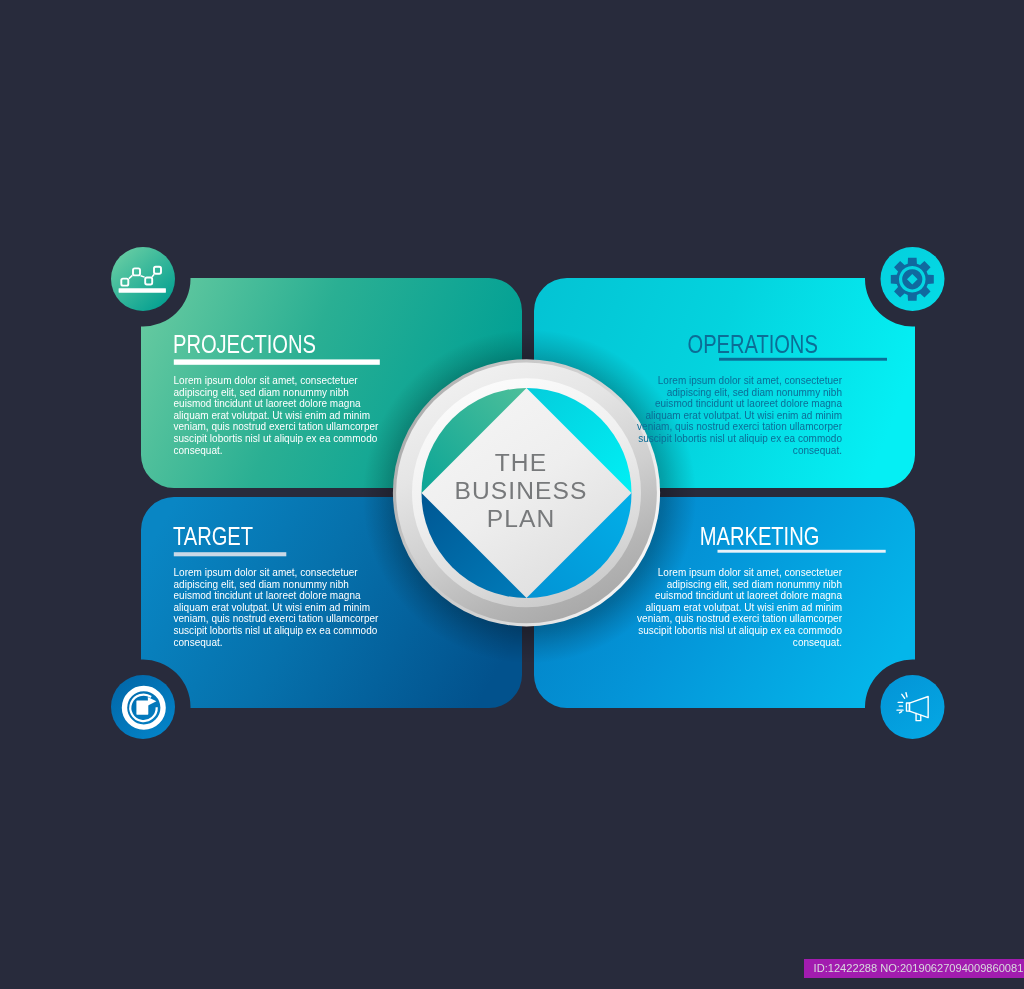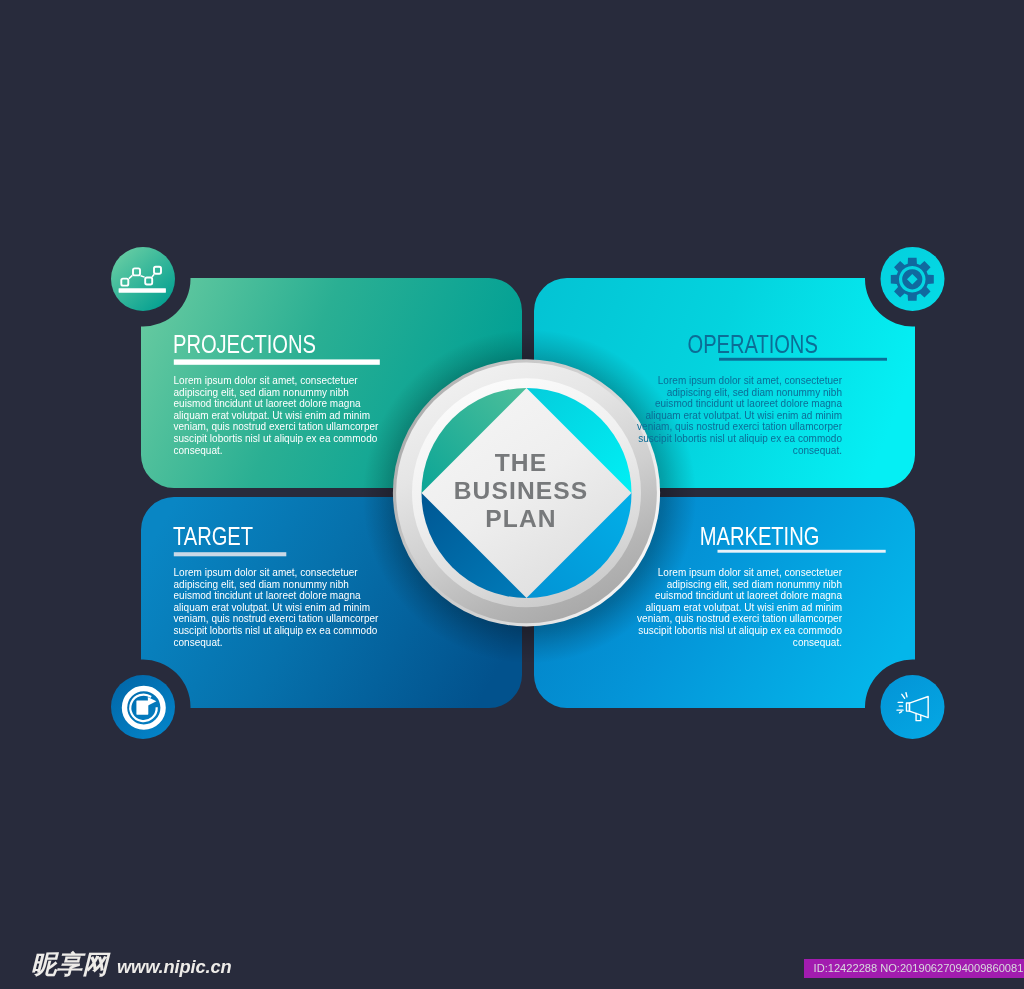--- a/index.html
+++ b/index.html
@@ -10,21 +10,21 @@
   svg.art{position:absolute;left:0;top:0;width:1024px;height:989px;}
 
   .ptitle{position:absolute;white-space:nowrap;font-weight:400;font-size:25.2px;
           letter-spacing:-0.05px;transform:scaleX(0.80);}
   .ptitle.L{transform-origin:left center;}
   .ptitle.R{transform-origin:right center;}
   .pbody{position:absolute;font-size:10px;line-height:11.6px;letter-spacing:0.02px;}
 
   .ctext{position:absolute;left:379px;top:449px;width:252px;
      display:flex;flex-direction:column;align-items:center;
-     color:#77797b;letter-spacing:1.1px;font-size:24.6px;line-height:28px;font-weight:700;justify-content:space-between;}
+     color:#77797b;letter-spacing:1.1px;font-size:24.6px;line-height:28px;font-weight:400;justify-content:space-between;}
   .ctext > div{white-space:nowrap;}
 
   .wm{position:absolute;left:15px;top:952px;color:#eeece9;white-space:nowrap;
       display:flex;align-items:baseline;}
   .wm .cn{font-weight:bold;font-size:25.6px;font-style:italic;letter-spacing:0px;line-height:25px;
           font-family:"DejaVu Sans",sans-serif;transform:scaleX(1.0);transform-origin:left bottom;}
   .wm .url{font-weight:bold;font-size:19.2px;font-style:italic;letter-spacing:-0.1px;margin-left:9px;
            line-height:25px;transform:scaleX(0.95);transform-origin:left bottom;}
   .idtag{position:absolute;left:787.7px;top:958.9px;width:229.6px;height:18.9px;
      background:#a21caf;color:#d9dade;font-size:11.1px;line-height:19.8px;text-align:center;
@@ -206,21 +206,17 @@
 
 <div class="ptitle R" style="right:177px;top:522px;color:#ffffff;">MARKETING</div>
 <div class="pbody" style="right:154px;top:567px;width:207px;color:#ffffff;text-align:right;">Lorem ipsum dolor sit amet, consectetuer adipiscing elit, sed diam nonummy nibh euismod tincidunt ut laoreet dolore magna aliquam erat volutpat. Ut wisi enim ad minim veniam, quis nostrud exerci tation ullamcorper suscipit lobortis nisl ut aliquip ex ea commodo consequat.</div>
 
 <div class="ctext">
   <div>THE</div>
   <div>BUSINESS</div>
   <div>PLAN</div>
 </div>
 
-<div class="wm">
-      <span class="cn">昵享网</span>
-      <span class="url">www.nipic.cn</span>
-    </div>
 <div class="idtag">
       <span>ID:12422288 NO:20190627094009860081</span>
     </div>
 
 </div>
 
 </body></html>

